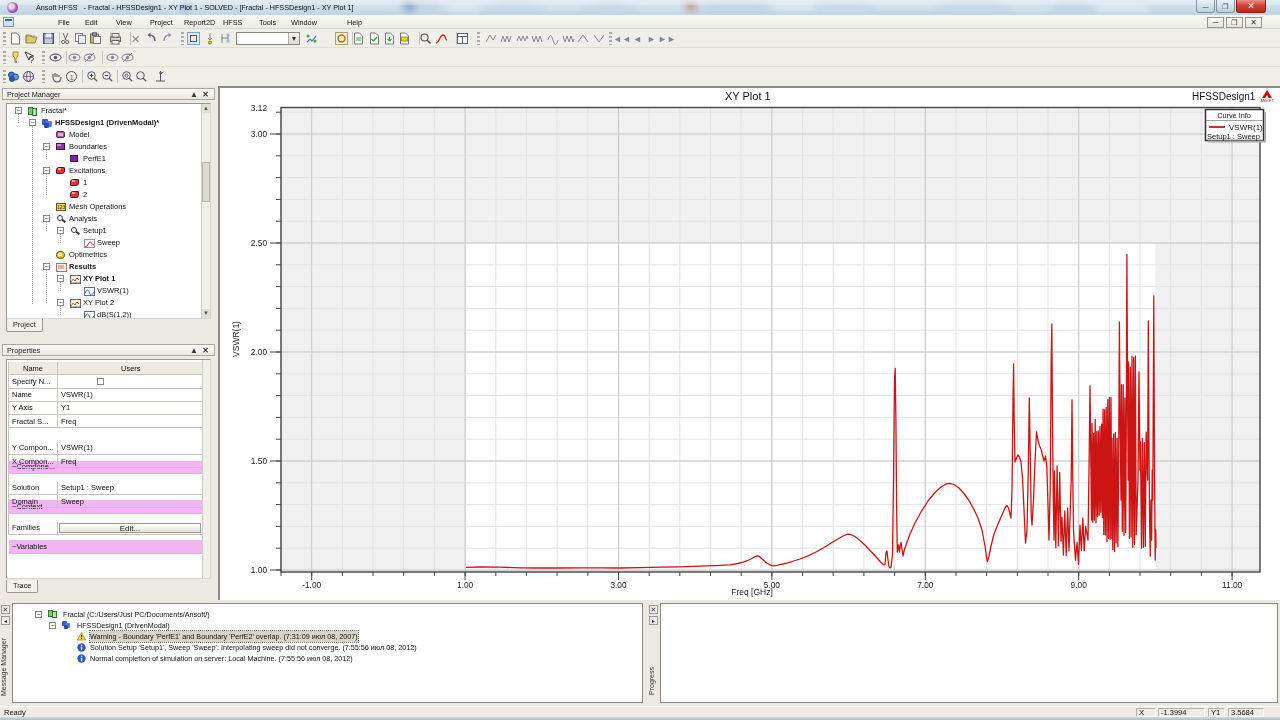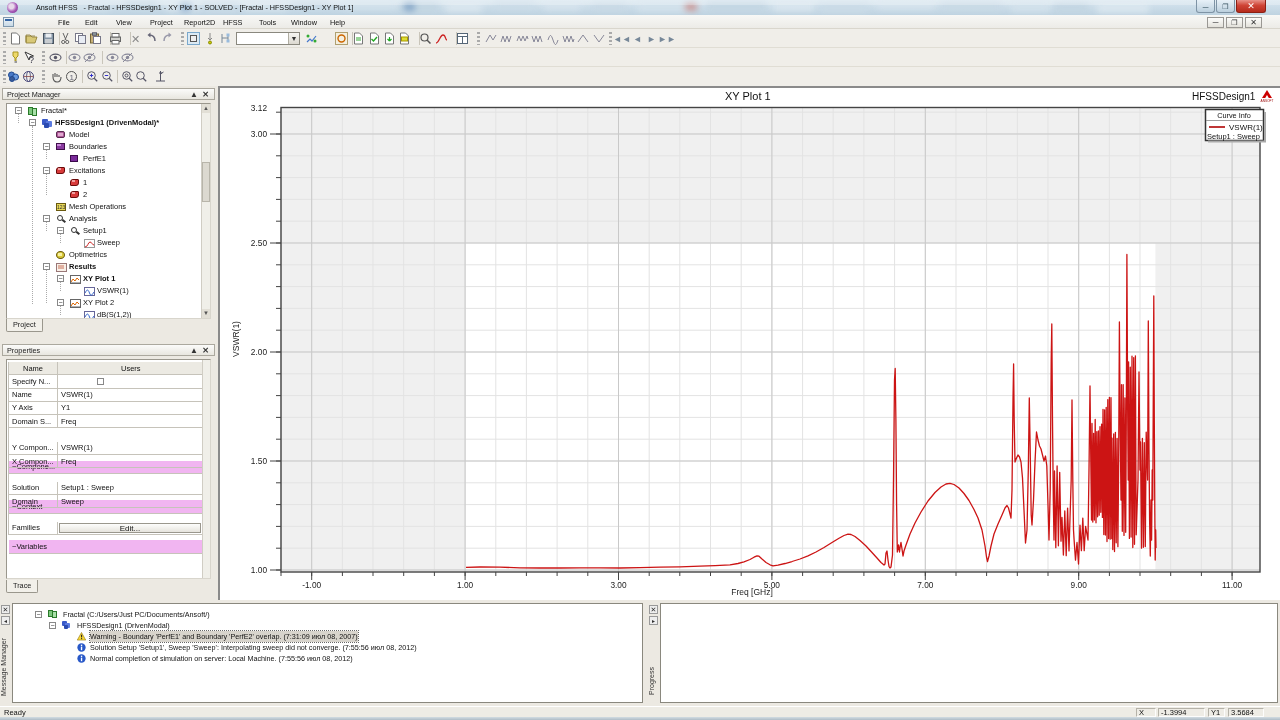--- a/index.html
+++ b/index.html
@@ -96,21 +96,21 @@
 <div style="position:absolute;left:3px;top:2px;width:11px;height:10px;border:1px solid #7d97ad;background:linear-gradient(#eef4f8,#c8d9e6)"></div>
 <div style="position:absolute;left:5px;top:4px;width:7px;height:2px;background:#3465a4"></div>
 <span class="mi" style="left:58px">File</span>
       <span class="mi" style="left:85px">Edit</span>
       <span class="mi" style="left:116px">View</span>
       <span class="mi" style="left:150px">Project</span>
       <span class="mi" style="left:184px">Report2D</span>
       <span class="mi" style="left:223px">HFSS</span>
       <span class="mi" style="left:259px">Tools</span>
       <span class="mi" style="left:291px">Window</span>
-      <span class="mi" style="left:330px">Help</span>
+      <span class="mi" style="left:347px">Help</span>
 <div id="mdibtns">
         <div class="mbtn">─</div>
         <div class="mbtn" style="font-size:7px">❐</div>
         <div class="mbtn">✕</div>
       </div>
 </div>
 <div id="tb1" class="abs">
       <div class="grip" style="left:3px"></div>
       <div class="ti" style="left:8px;width:15px;top:2.5px"><svg width="13" height="13" viewBox="0 0 13 13" style="vertical-align:top;margin-top:0.5px">
           <path d="M2.5 1h5l3 3v8h-8z" fill="#fff" stroke="#777" stroke-width="1"></path>
@@ -493,21 +493,21 @@
             <span class="c1">Name</span>
             <span class="c2">VSWR(1)</span>
             <div class="vline"></div>
           </div>
           <div class="prow" style="top:39.900000000000006px">
             <span class="c1">Y Axis</span>
             <span class="c2">Y1</span>
             <div class="vline"></div>
           </div>
           <div class="prow" style="top:53.2px">
-            <span class="c1">Domain S...</span>
+            <span class="c1">Fractal S...</span>
             <span class="c2">Freq</span>
             <div class="vline"></div>
           </div>
           <div class="prow pink" style="top:66.5px">
             <span class="c1">~Compone...</span>
           </div>
           <div class="prow" style="top:79.8px">
             <span class="c1">Y Compon...</span>
             <span class="c2">VSWR(1)</span>
             <div class="vline"></div>

